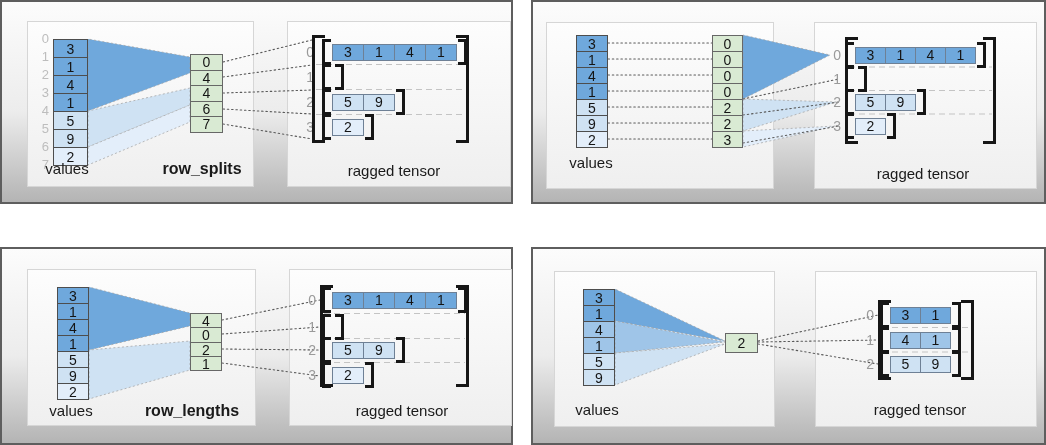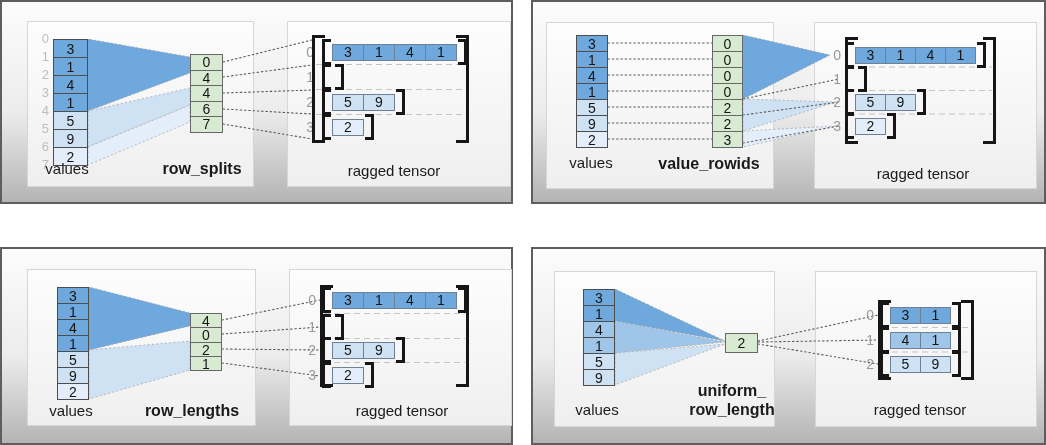--- a/index.html
+++ b/index.html
@@ -103,21 +103,20 @@
         <line x1="75" y1="73" x2="179" y2="73" stroke="#5a5a5a" stroke-width="1.1" stroke-dasharray="1.5 2.8" stroke-linecap="round"></line>
         <line x1="75" y1="89" x2="179" y2="89" stroke="#5a5a5a" stroke-width="1.1" stroke-dasharray="1.5 2.8" stroke-linecap="round"></line>
         <line x1="75" y1="105" x2="179" y2="105" stroke="#5a5a5a" stroke-width="1.1" stroke-dasharray="1.5 2.8" stroke-linecap="round"></line>
         <line x1="75" y1="121" x2="179" y2="121" stroke="#5a5a5a" stroke-width="1.1" stroke-dasharray="1.5 2.8" stroke-linecap="round"></line>
         <line x1="75" y1="137" x2="179" y2="137" stroke="#5a5a5a" stroke-width="1.1" stroke-dasharray="1.5 2.8" stroke-linecap="round"></line>
         <line x1="210" y1="97" x2="306" y2="77" stroke="#5a5a5a" stroke-width="1.1" stroke-dasharray="1.5 2.8" stroke-linecap="round"></line>
         <line x1="210" y1="113" x2="306" y2="100" stroke="#5a5a5a" stroke-width="1.1" stroke-dasharray="1.5 2.8" stroke-linecap="round"></line>
         <line x1="210" y1="141" x2="306" y2="124" stroke="#5a5a5a" stroke-width="1.1" stroke-dasharray="1.5 2.8" stroke-linecap="round"></line>
       </svg>
     <div class="lbl values-lbl" style="left: 58px; top: 160px;">values</div>
-    <div class="lbl method-lbl" style="left: 176px; top: 161px;">value_rowids</div>
     <div class="lbl tensor-lbl" style="left: 390px; top: 171px;">ragged tensor</div>
   <div class="cell vcell" style="left: 43px; top: 33px; width: 32px; height: 17px; line-height: 16px; background: rgb(111, 168, 220);">3</div>
       <div class="cell vcell" style="left: 43px; top: 49px; width: 32px; height: 17px; line-height: 16px; background: rgb(111, 168, 220);">1</div>
       <div class="cell vcell" style="left: 43px; top: 65px; width: 32px; height: 17px; line-height: 16px; background: rgb(111, 168, 220);">4</div>
       <div class="cell vcell" style="left: 43px; top: 81px; width: 32px; height: 17px; line-height: 16px; background: rgb(111, 168, 220);">1</div>
       <div class="cell vcell" style="left: 43px; top: 97px; width: 32px; height: 17px; line-height: 16px; background: rgb(207, 226, 243);">5</div>
       <div class="cell vcell" style="left: 43px; top: 113px; width: 32px; height: 17px; line-height: 16px; background: rgb(207, 226, 243);">9</div>
       <div class="cell vcell" style="left: 43px; top: 129px; width: 32px; height: 17px; line-height: 16px; background: rgb(227, 238, 250);">2</div>
       <div class="cell gcell" style="left: 179px; top: 33px; width: 31px; height: 17px; line-height: 16px; background: rgb(217, 234, 211);">0</div>
       <div class="cell gcell" style="left: 179px; top: 49px; width: 31px; height: 17px; line-height: 16px; background: rgb(217, 234, 211);">0</div>
@@ -207,22 +206,20 @@
         <polygon points="82,40 82,72 192,92" fill="#6fa8dc" stroke="#9f9f9f" stroke-width="0.7" stroke-dasharray="2 2.3"></polygon>
         <polygon points="82,72 82,104 192,93" fill="#9fc5e8" stroke="#9f9f9f" stroke-width="0.7" stroke-dasharray="2 2.3"></polygon>
         <polygon points="82,104 82,136 192,95" fill="#cfe2f3" stroke="#9f9f9f" stroke-width="0.7" stroke-dasharray="2 2.3"></polygon>
         <line x1="349" y1="78.5" x2="437" y2="78.5" stroke="#c4c4c4" stroke-width="1.2" stroke-dasharray="6 4"></line>
         <line x1="349" y1="103" x2="437" y2="103" stroke="#c4c4c4" stroke-width="1.2" stroke-dasharray="6 4"></line>
         <line x1="225" y1="92" x2="345" y2="66" stroke="#5a5a5a" stroke-width="1.1" stroke-dasharray="1.5 2.8" stroke-linecap="round"></line>
         <line x1="225" y1="93" x2="345" y2="91" stroke="#5a5a5a" stroke-width="1.1" stroke-dasharray="1.5 2.8" stroke-linecap="round"></line>
         <line x1="225" y1="95" x2="345" y2="115" stroke="#5a5a5a" stroke-width="1.1" stroke-dasharray="1.5 2.8" stroke-linecap="round"></line>
       </svg>
     <div class="lbl values-lbl" style="left: 64px; top: 160px;">values</div>
-    <div class="lbl method-lbl" style="left: 199px; top: 151px;">uniform_
-row_length</div>
     <div class="lbl tensor-lbl" style="left: 387px; top: 160px;">ragged tensor</div>
   <div class="cell vcell" style="left: 50px; top: 40px; width: 32px; height: 17px; line-height: 16px; background: rgb(111, 168, 220);">3</div>
       <div class="cell vcell" style="left: 50px; top: 56px; width: 32px; height: 17px; line-height: 16px; background: rgb(111, 168, 220);">1</div>
       <div class="cell vcell" style="left: 50px; top: 72px; width: 32px; height: 17px; line-height: 16px; background: rgb(159, 197, 232);">4</div>
       <div class="cell vcell" style="left: 50px; top: 88px; width: 32px; height: 17px; line-height: 16px; background: rgb(159, 197, 232);">1</div>
       <div class="cell vcell" style="left: 50px; top: 104px; width: 32px; height: 17px; line-height: 16px; background: rgb(207, 226, 243);">5</div>
       <div class="cell vcell" style="left: 50px; top: 120px; width: 32px; height: 17px; line-height: 16px; background: rgb(207, 226, 243);">9</div>
       <div class="cell gcell" style="left: 192px; top: 84px; width: 33px; height: 20px; line-height: 19px; background: rgb(217, 234, 211);">2</div>
       <div class="br" style="left: 345px; top: 51px; width: 13px; height: 80px; border-top: 3px solid rgb(22, 22, 22); border-bottom: 3px solid rgb(22, 22, 22); border-left: 3px solid rgb(22, 22, 22);"></div>
       <div class="br" style="left: 428px; top: 51px; width: 13px; height: 80px; border-top: 3px solid rgb(22, 22, 22); border-bottom: 3px solid rgb(22, 22, 22); border-right: 3px solid rgb(22, 22, 22);"></div>

